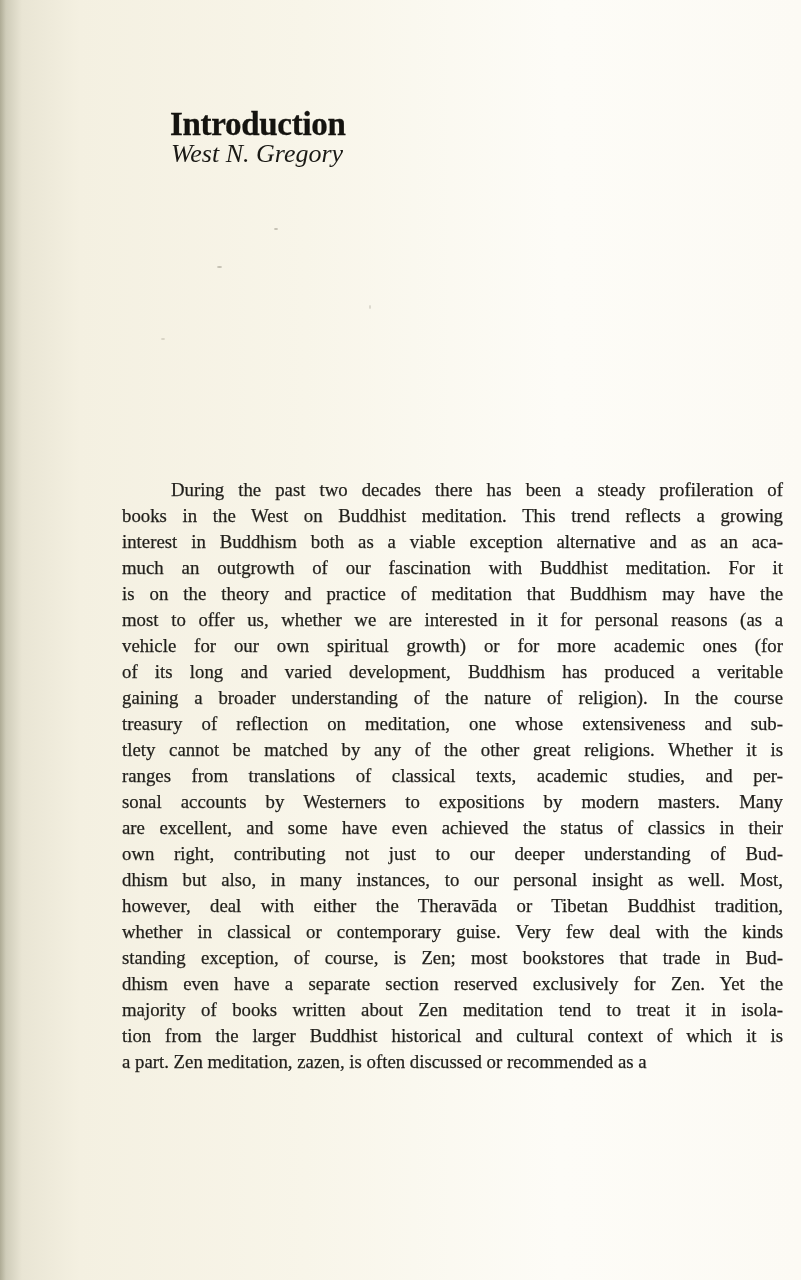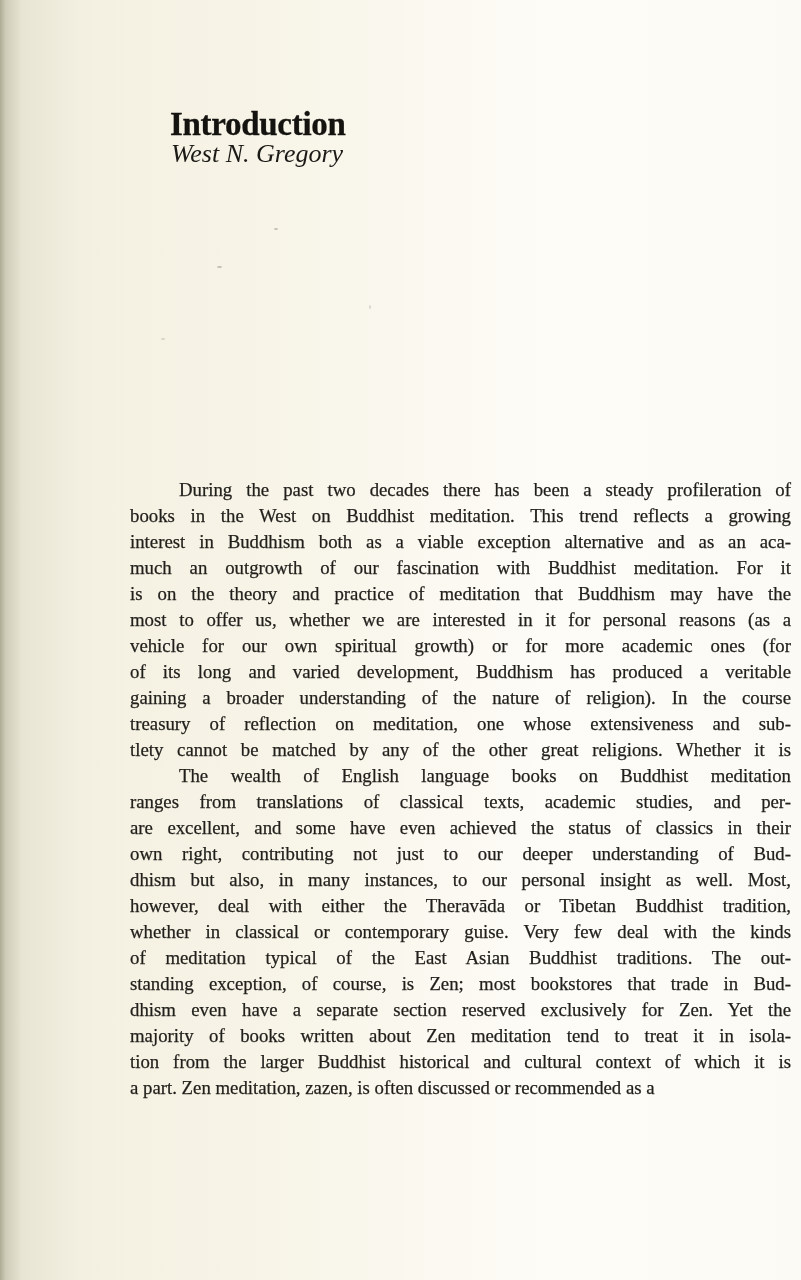--- a/index.html
+++ b/index.html
@@ -47,21 +47,20 @@
     color: #1b1a16;
     white-space: nowrap;
   }
   .body-text {
     position: absolute;
     left: 122px;
     top: 477px;
     width: 661px;
     font-size: 18.8px;
     color: #201f1b;
-    margin-left: 8px;
     -webkit-text-stroke: 0.25px #201f1b;
   }
   .paragraph {
     margin: 0;
   }
   .text-line {
     height: 26px;
     line-height: 26px;
     white-space: nowrap;
     text-align: justify;
@@ -106,28 +105,27 @@
         <div class="text-line">much an outgrowth of our fascination with Buddhist meditation. For it</div>
         <div class="text-line">is on the theory and practice of meditation that Buddhism may have the</div>
         <div class="text-line">most to offer us, whether we are interested in it for personal reasons (as a</div>
         <div class="text-line">vehicle for our own spiritual growth) or for more academic ones (for</div>
         <div class="text-line">of its long and varied development, Buddhism has produced a veritable</div>
         <div class="text-line">gaining a broader understanding of the nature of religion). In the course</div>
         <div class="text-line">treasury of reflection on meditation, one whose extensiveness and sub-</div>
         <div class="text-line">tlety cannot be matched by any of the other great religions. Whether it is</div>
       </div>
       <div class="paragraph">
-        <div class="text-line first">The wealth of English language books on Buddhist meditation</div>
         <div class="text-line">ranges from translations of classical texts, academic studies, and per-</div>
+        <div class="text-line">sonal accounts by Westerners to expositions by modern masters. Many</div>
         <div class="text-line">are excellent, and some have even achieved the status of classics in their</div>
         <div class="text-line">own right, contributing not just to our deeper understanding of Bud-</div>
         <div class="text-line">dhism but also, in many instances, to our personal insight as well. Most,</div>
         <div class="text-line">however, deal with either the Theravāda or Tibetan Buddhist tradition,</div>
         <div class="text-line">whether in classical or contemporary guise. Very few deal with the kinds</div>
-        <div class="text-line">of meditation typical of the East Asian Buddhist traditions. The out-</div>
         <div class="text-line">standing exception, of course, is Zen; most bookstores that trade in Bud-</div>
         <div class="text-line">dhism even have a separate section reserved exclusively for Zen. Yet the</div>
         <div class="text-line">majority of books written about Zen meditation tend to treat it in isola-</div>
         <div class="text-line">tion from the larger Buddhist historical and cultural context of which it is</div>
         <div class="text-line last">a part. Zen meditation, zazen, is often discussed or recommended as a</div>
       </div>
     </div>
 
 </div>
 

